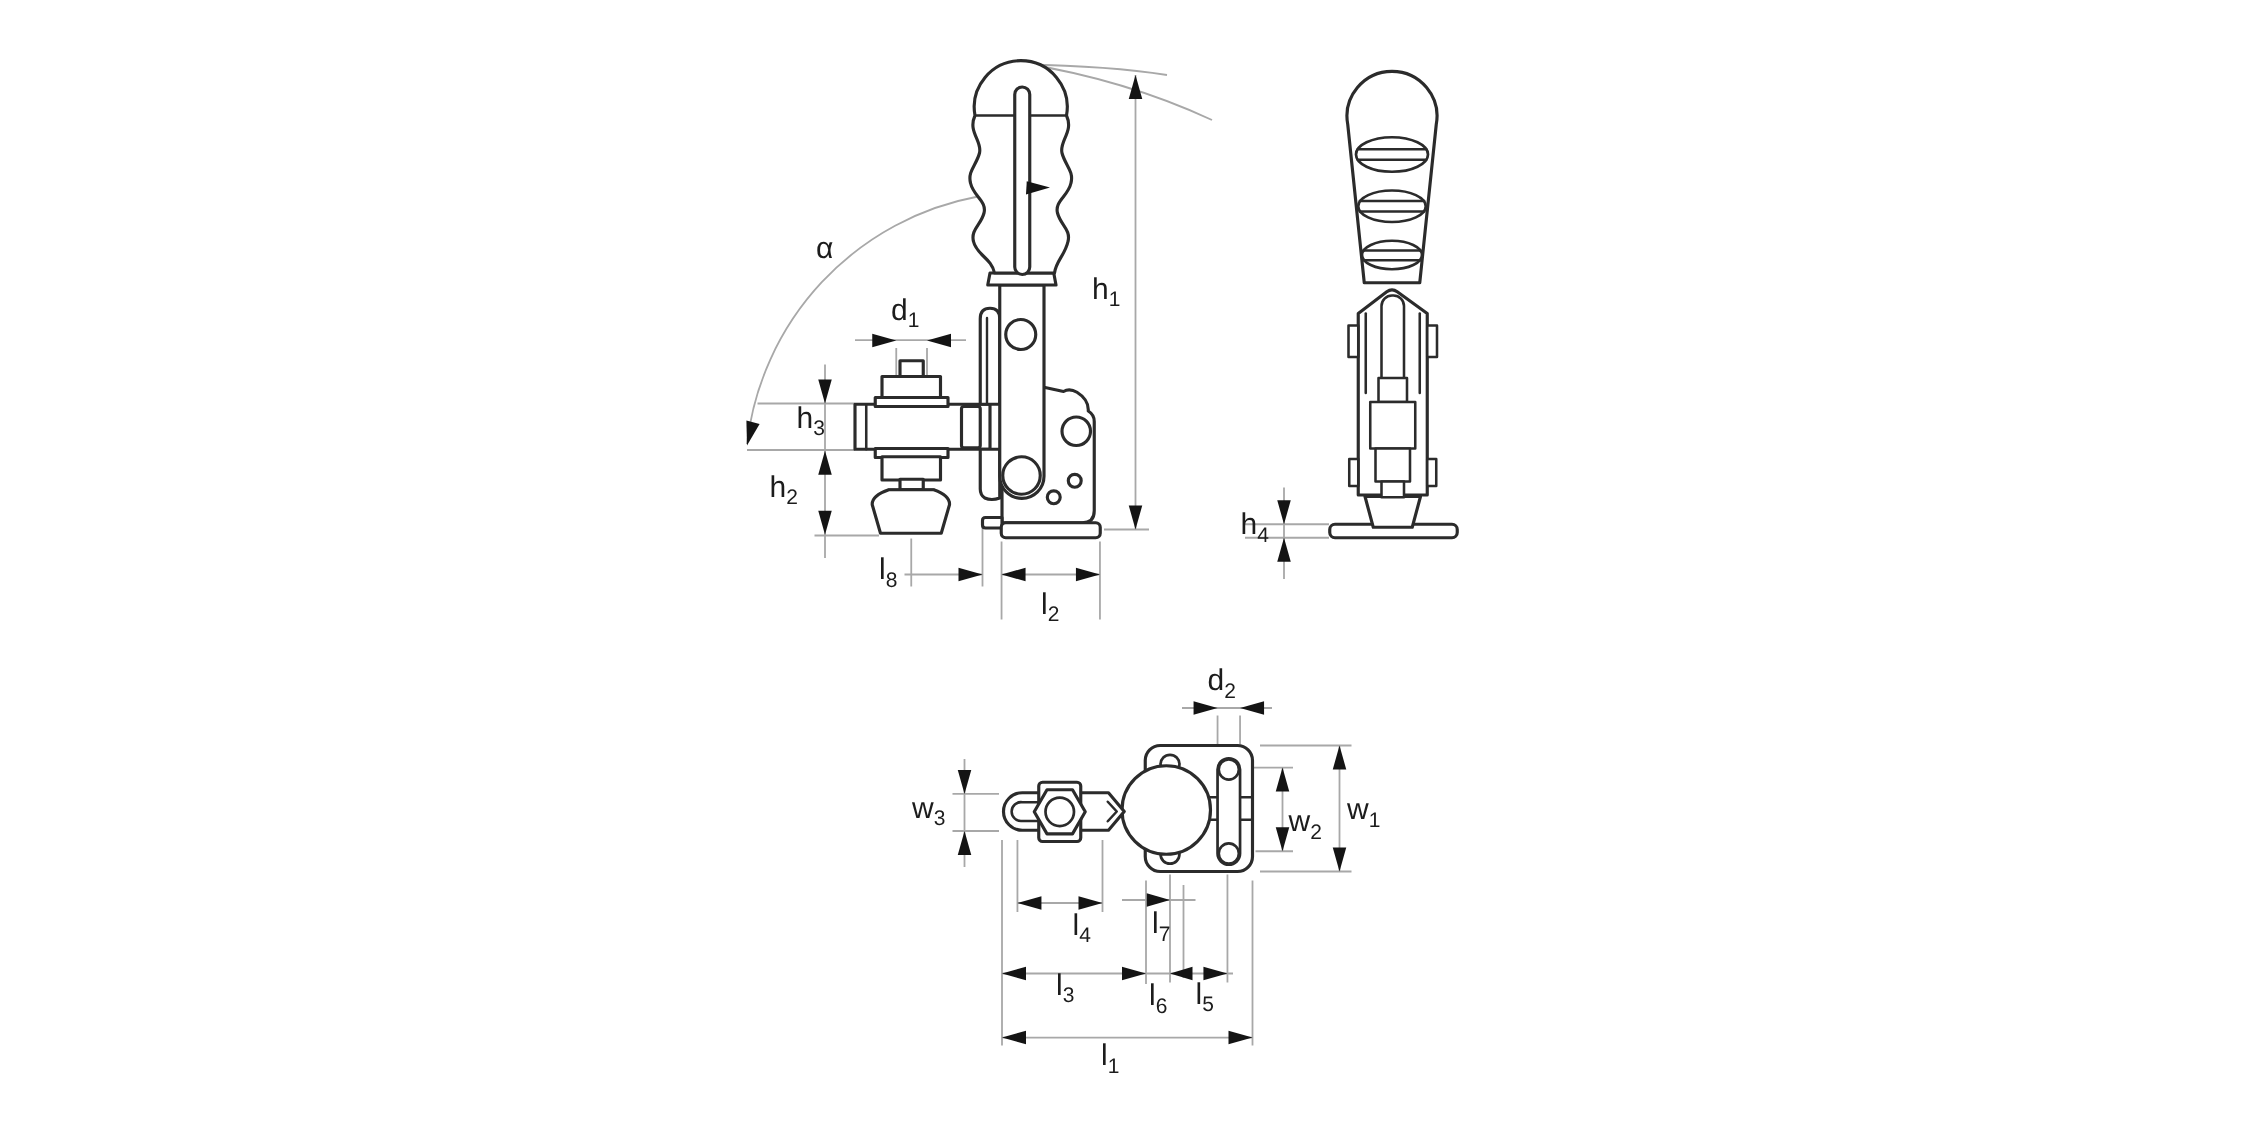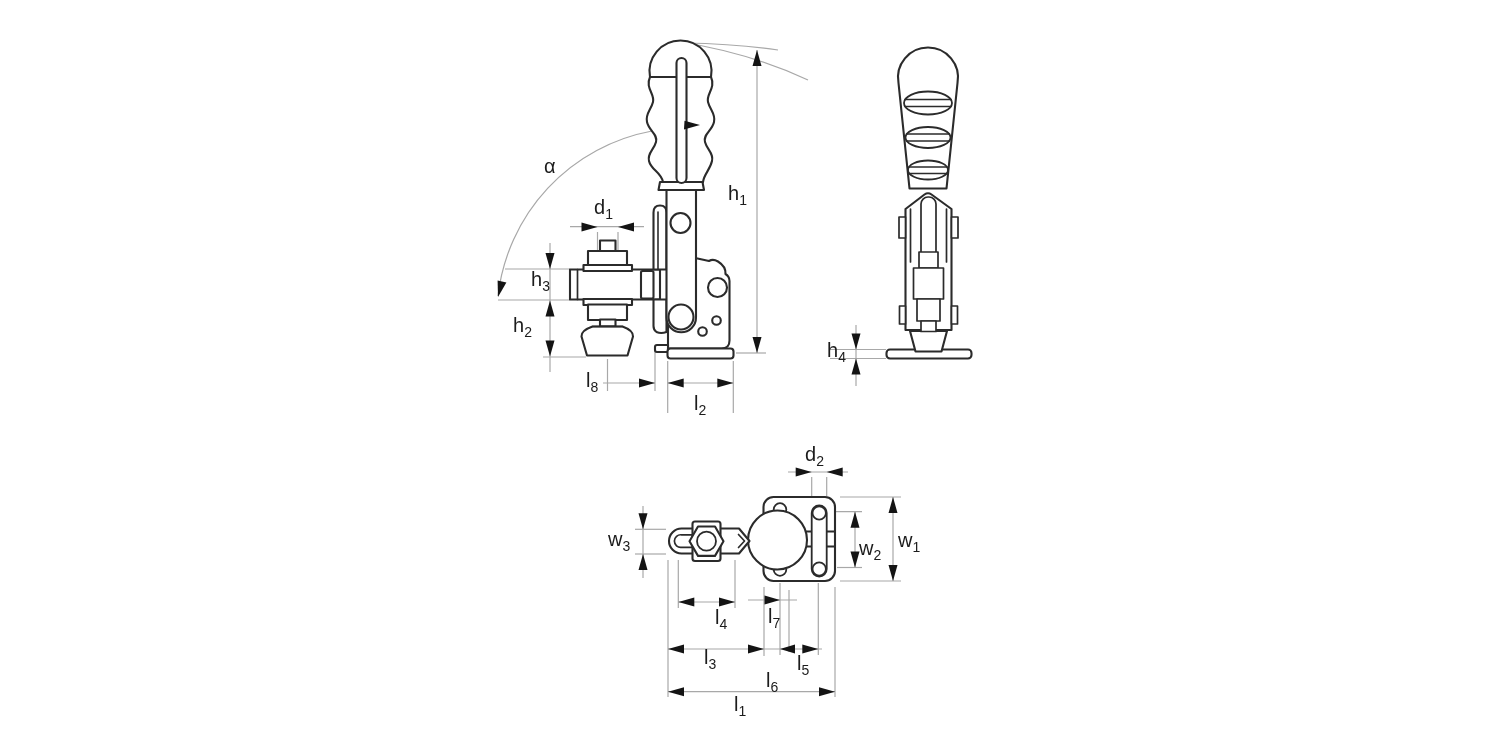--- a/index.html
+++ b/index.html
@@ -17,21 +17,21 @@
   .lbl-l8{left:586px;top:370px;text-align:right;}
   .lbl-l2{left:694px;top:393px;}
   .lbl-h4{left:827px;top:340px;}
   .lbl-d2{left:805px;top:444px;}
   .lbl-w3{left:608px;top:529px;}
   .lbl-w2{left:859px;top:538px;}
   .lbl-w1{left:898px;top:530px;}
   .lbl-l4{left:691px;top:607px;margin-left:24px;}
   .lbl-l7{left:768px;top:606px;}
   .lbl-l3{left:704px;top:647px;}
-  .lbl-l6{left:766px;top:654px;margin-top:16px;}
+  .lbl-l6{left:766px;top:654px;}
   .lbl-l5{left:797px;top:653px;}
   .lbl-l1{left:734px;top:694px;}
 </style>
 </head>
 <body>
 
 <div id="stage">
 
 <svg width="1500" height="750" viewBox="0 0 1500 750">
 

